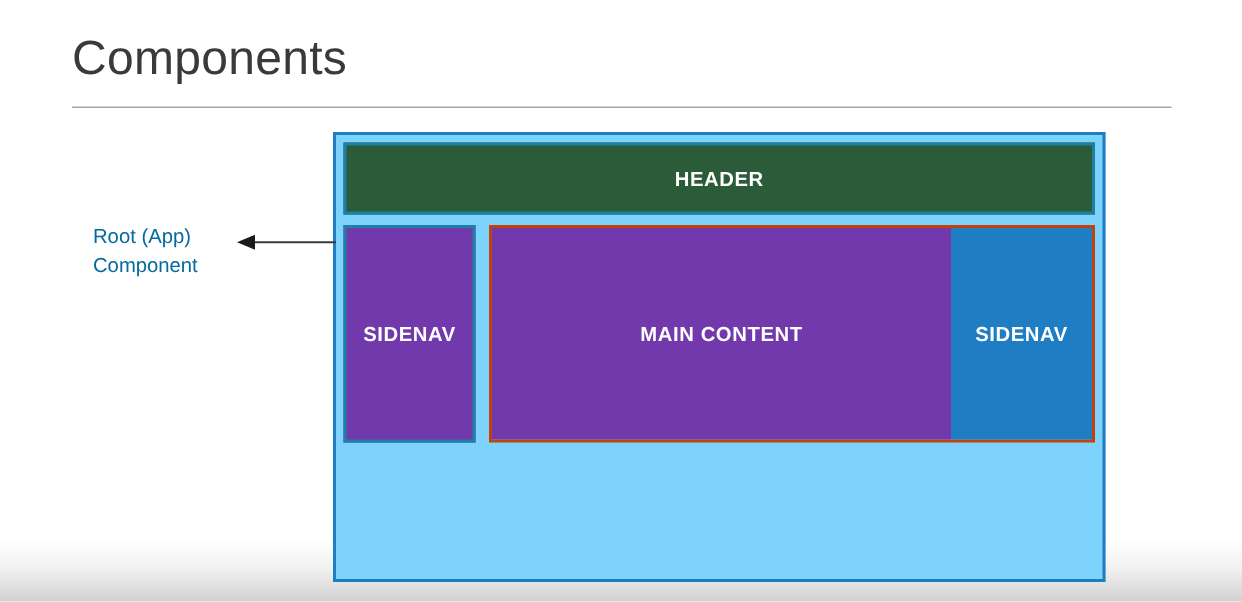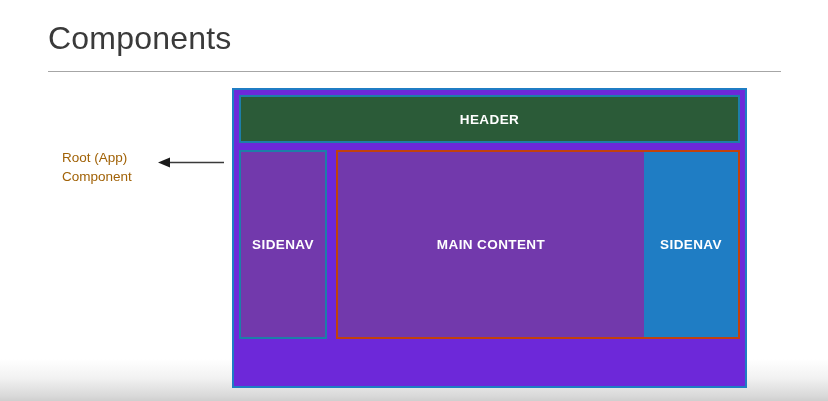--- a/index.html
+++ b/index.html
@@ -49,21 +49,21 @@
   }
 
   
   .annotation {
     position: absolute;
     left: 62px;
     top: 148px;
     width: 96px;
     font-size: 13.5px;
     line-height: 19px;
-    color: #a16207;
+    color: #0369a1;
     z-index: 3;
   }
   .annotation div { white-space: nowrap; }
 
   .arrow {
     position: absolute;
     left: 158px;
     top: 155px;
     width: 66px;
     height: 13px;
@@ -71,25 +71,24 @@
   }
 
   
   .root-container {
     position: absolute;
     left: 222px;
     top: 88px;
     width: 515px;
     height: 300px;
     border: 2px solid #1f7dc4;
-    background: #6d28d9;
+    background: #7dd3fc;
     box-sizing: border-box;
     padding: 5px;
     z-index: 2;
-    margin-left: 10px;
   }
 
   .block {
     box-sizing: border-box;
     border: 2px solid #1d7ea8;
     color: #ffffff;
     display: flex;
     align-items: center;
     justify-content: center;
     font-size: 13.5px;
@@ -97,21 +96,21 @@
     letter-spacing: 0.4px;
   }
 
   .header-block {
     height: 48px;
     background: #2b5b38;
   }
 
   .middle-row {
     display: flex;
-    height: 189px;
+    height: 145px;
     margin-top: 7px;
     margin-bottom: 7px;
   }
 
   .sidenav-left {
     width: 88px;
     background: #7239ac;
     flex: 0 0 88px;
   }
 

